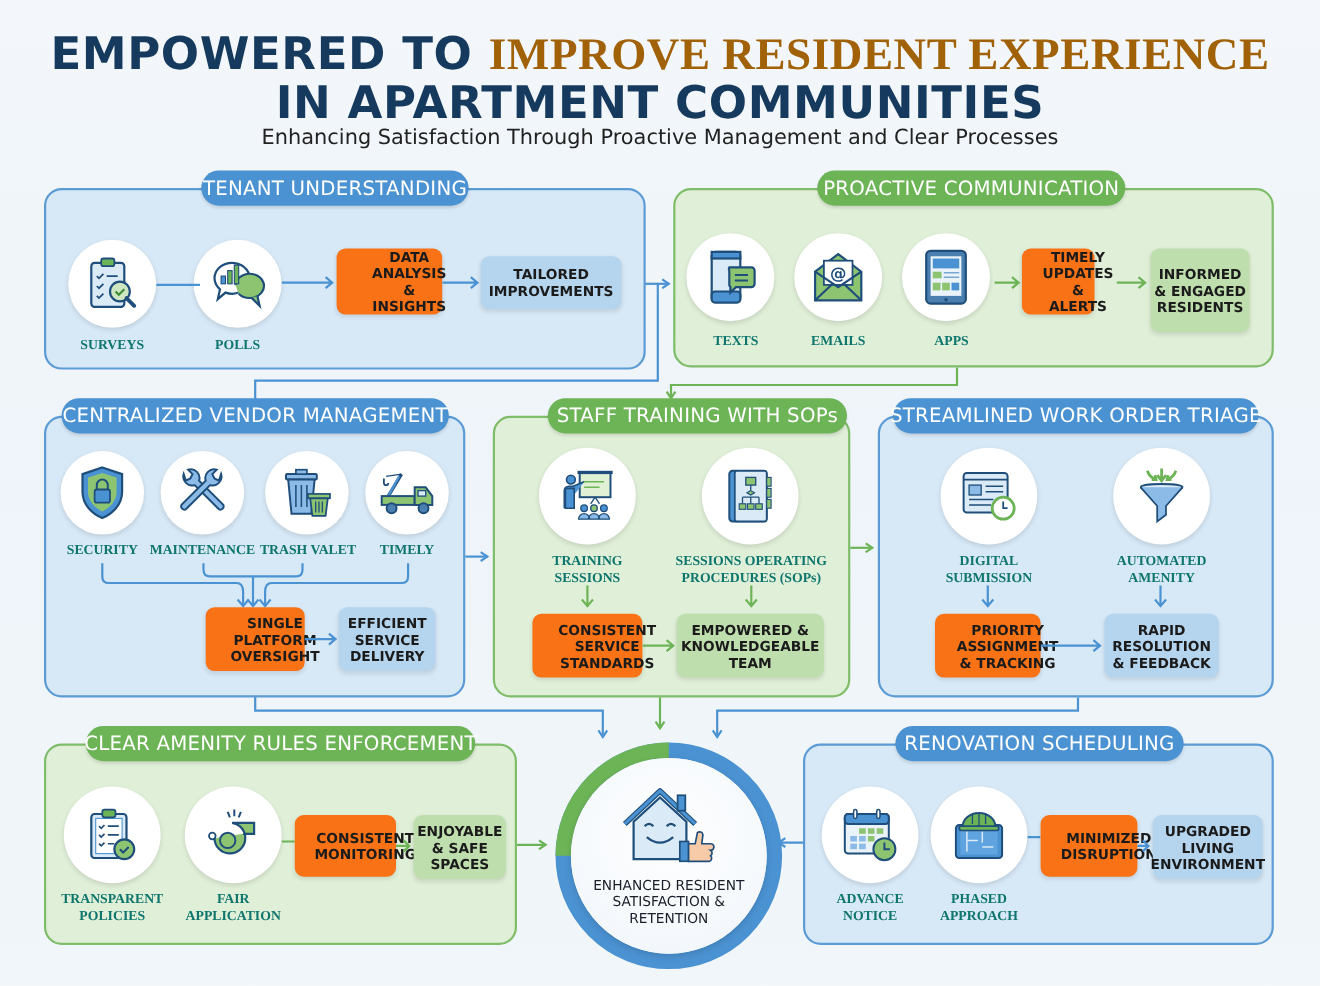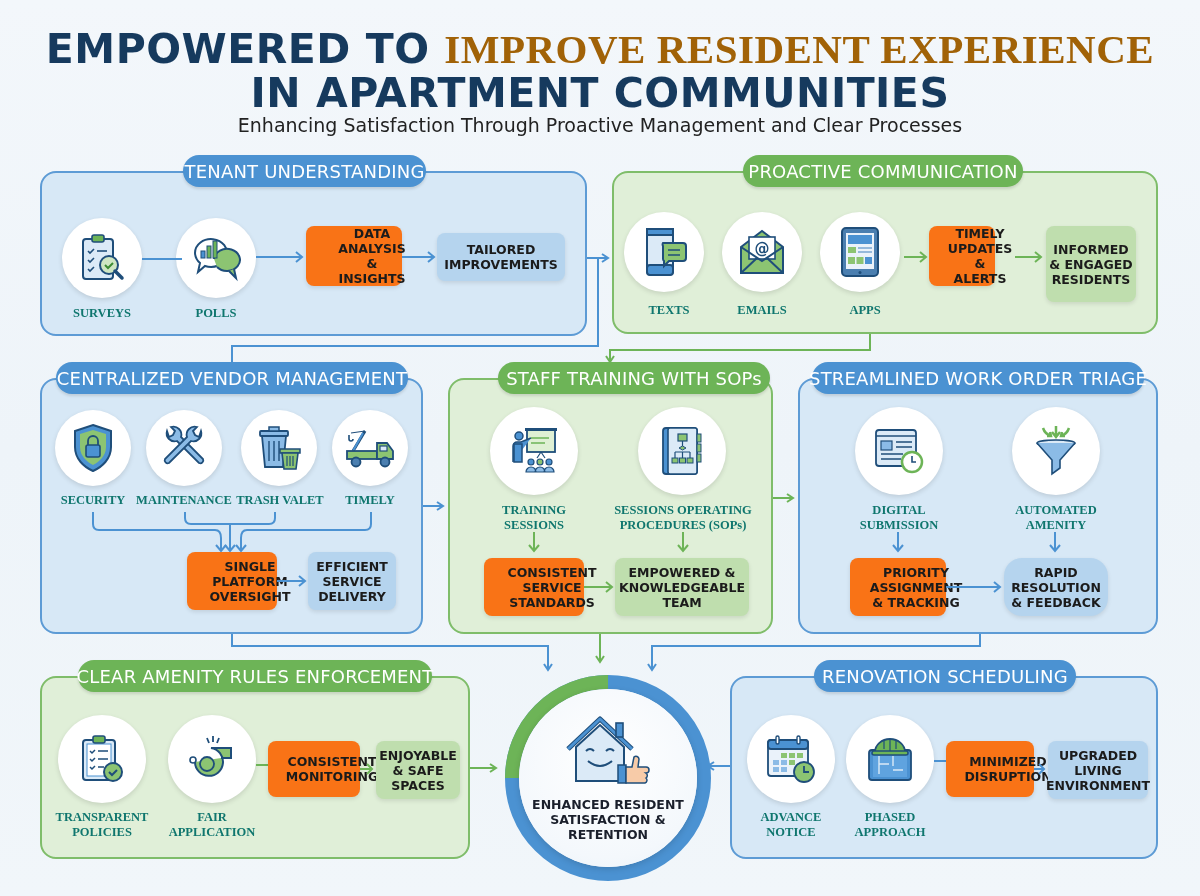--- a/index.html
+++ b/index.html
@@ -67,21 +67,21 @@
   .hub {
     position: absolute; left: 503px; top: 673px; width: 210px; height: 210px; border-radius: 50%;
   }
   .hub-inner {
     position: absolute; left: 16px; top: 16px; width: 178px; height: 178px; border-radius: 50%;
     background: radial-gradient(circle at 50% 40%, #ffffff 0%, #f4f8fc 70%, #e9f1f8 100%);
     box-shadow: 0 2px 6px rgba(0,0,0,0.15);
   }
   .hub-label {
     position: absolute; left: 0; width: 178px; top: 108px; text-align: center;
-    font-weight: 700; font-size: 12.5px; line-height: 15px; white-space: pre-line;
+    font-weight: 400; font-size: 12.5px; line-height: 15px; white-space: pre-line;
     font-family: "DejaVu Sans", sans-serif;
   }
 </style>
 </head>
 <body>
 
 <div class="title l1"><span>EMPOWERED TO </span><span class="hl">IMPROVE RESIDENT EXPERIENCE</span></div>
 <div class="title l2">IN APARTMENT COMMUNITIES</div>
 <div class="subtitle">Enhancing Satisfaction Through Proactive Management and Clear Processes</div>
 
@@ -369,21 +369,21 @@
 <svg style="position:absolute;left:1048px;top:532px;width:14px;height:22px;">
     <path d="M7 0 V18 M2 13 L7 19 L12 13" stroke="#4b92d2" stroke-width="2" fill="none"></path>
   </svg>
 
 <div class="box white" style="left:850px;top:558px;width:96px;height:58px;">PRIORITY
 ASSIGNMENT
 &amp; TRACKING</div>
 <svg style="position:absolute;left:946px;top:580px;width:58px;height:14px;">
     <path d="M0 7 L54 7 M48 2 L54 7 L48 12" stroke="#4b92d2" stroke-width="2" fill="none"></path>
   </svg>
-<div class="box lblue" style="left:1004px;top:558px;width:104px;height:58px;border-radius:18px;">RAPID
+<div class="box lblue" style="left:1004px;top:558px;width:104px;height:58px;">RAPID
 RESOLUTION
 &amp; FEEDBACK</div>
 
 <div class="panel green" style="left:40px;top:676px;width:430px;height:183px;"></div>
 <div class="pill green" style="left:78px;top:660px;width:354px;">CLEAR AMENITY RULES ENFORCEMENT</div>
 
 <div class="circle" style="left:58px;top:715px;width:88px;height:88px;">
   <svg viewBox="0 0 54 54">
     <rect x="8" y="8" width="32" height="40" rx="3" fill="#dbeaf7" stroke="#1f4e7a" stroke-width="2"></rect>
     <rect x="12" y="12" width="24" height="32" fill="#fff" stroke="#4b92d2" stroke-width="1"></rect>

